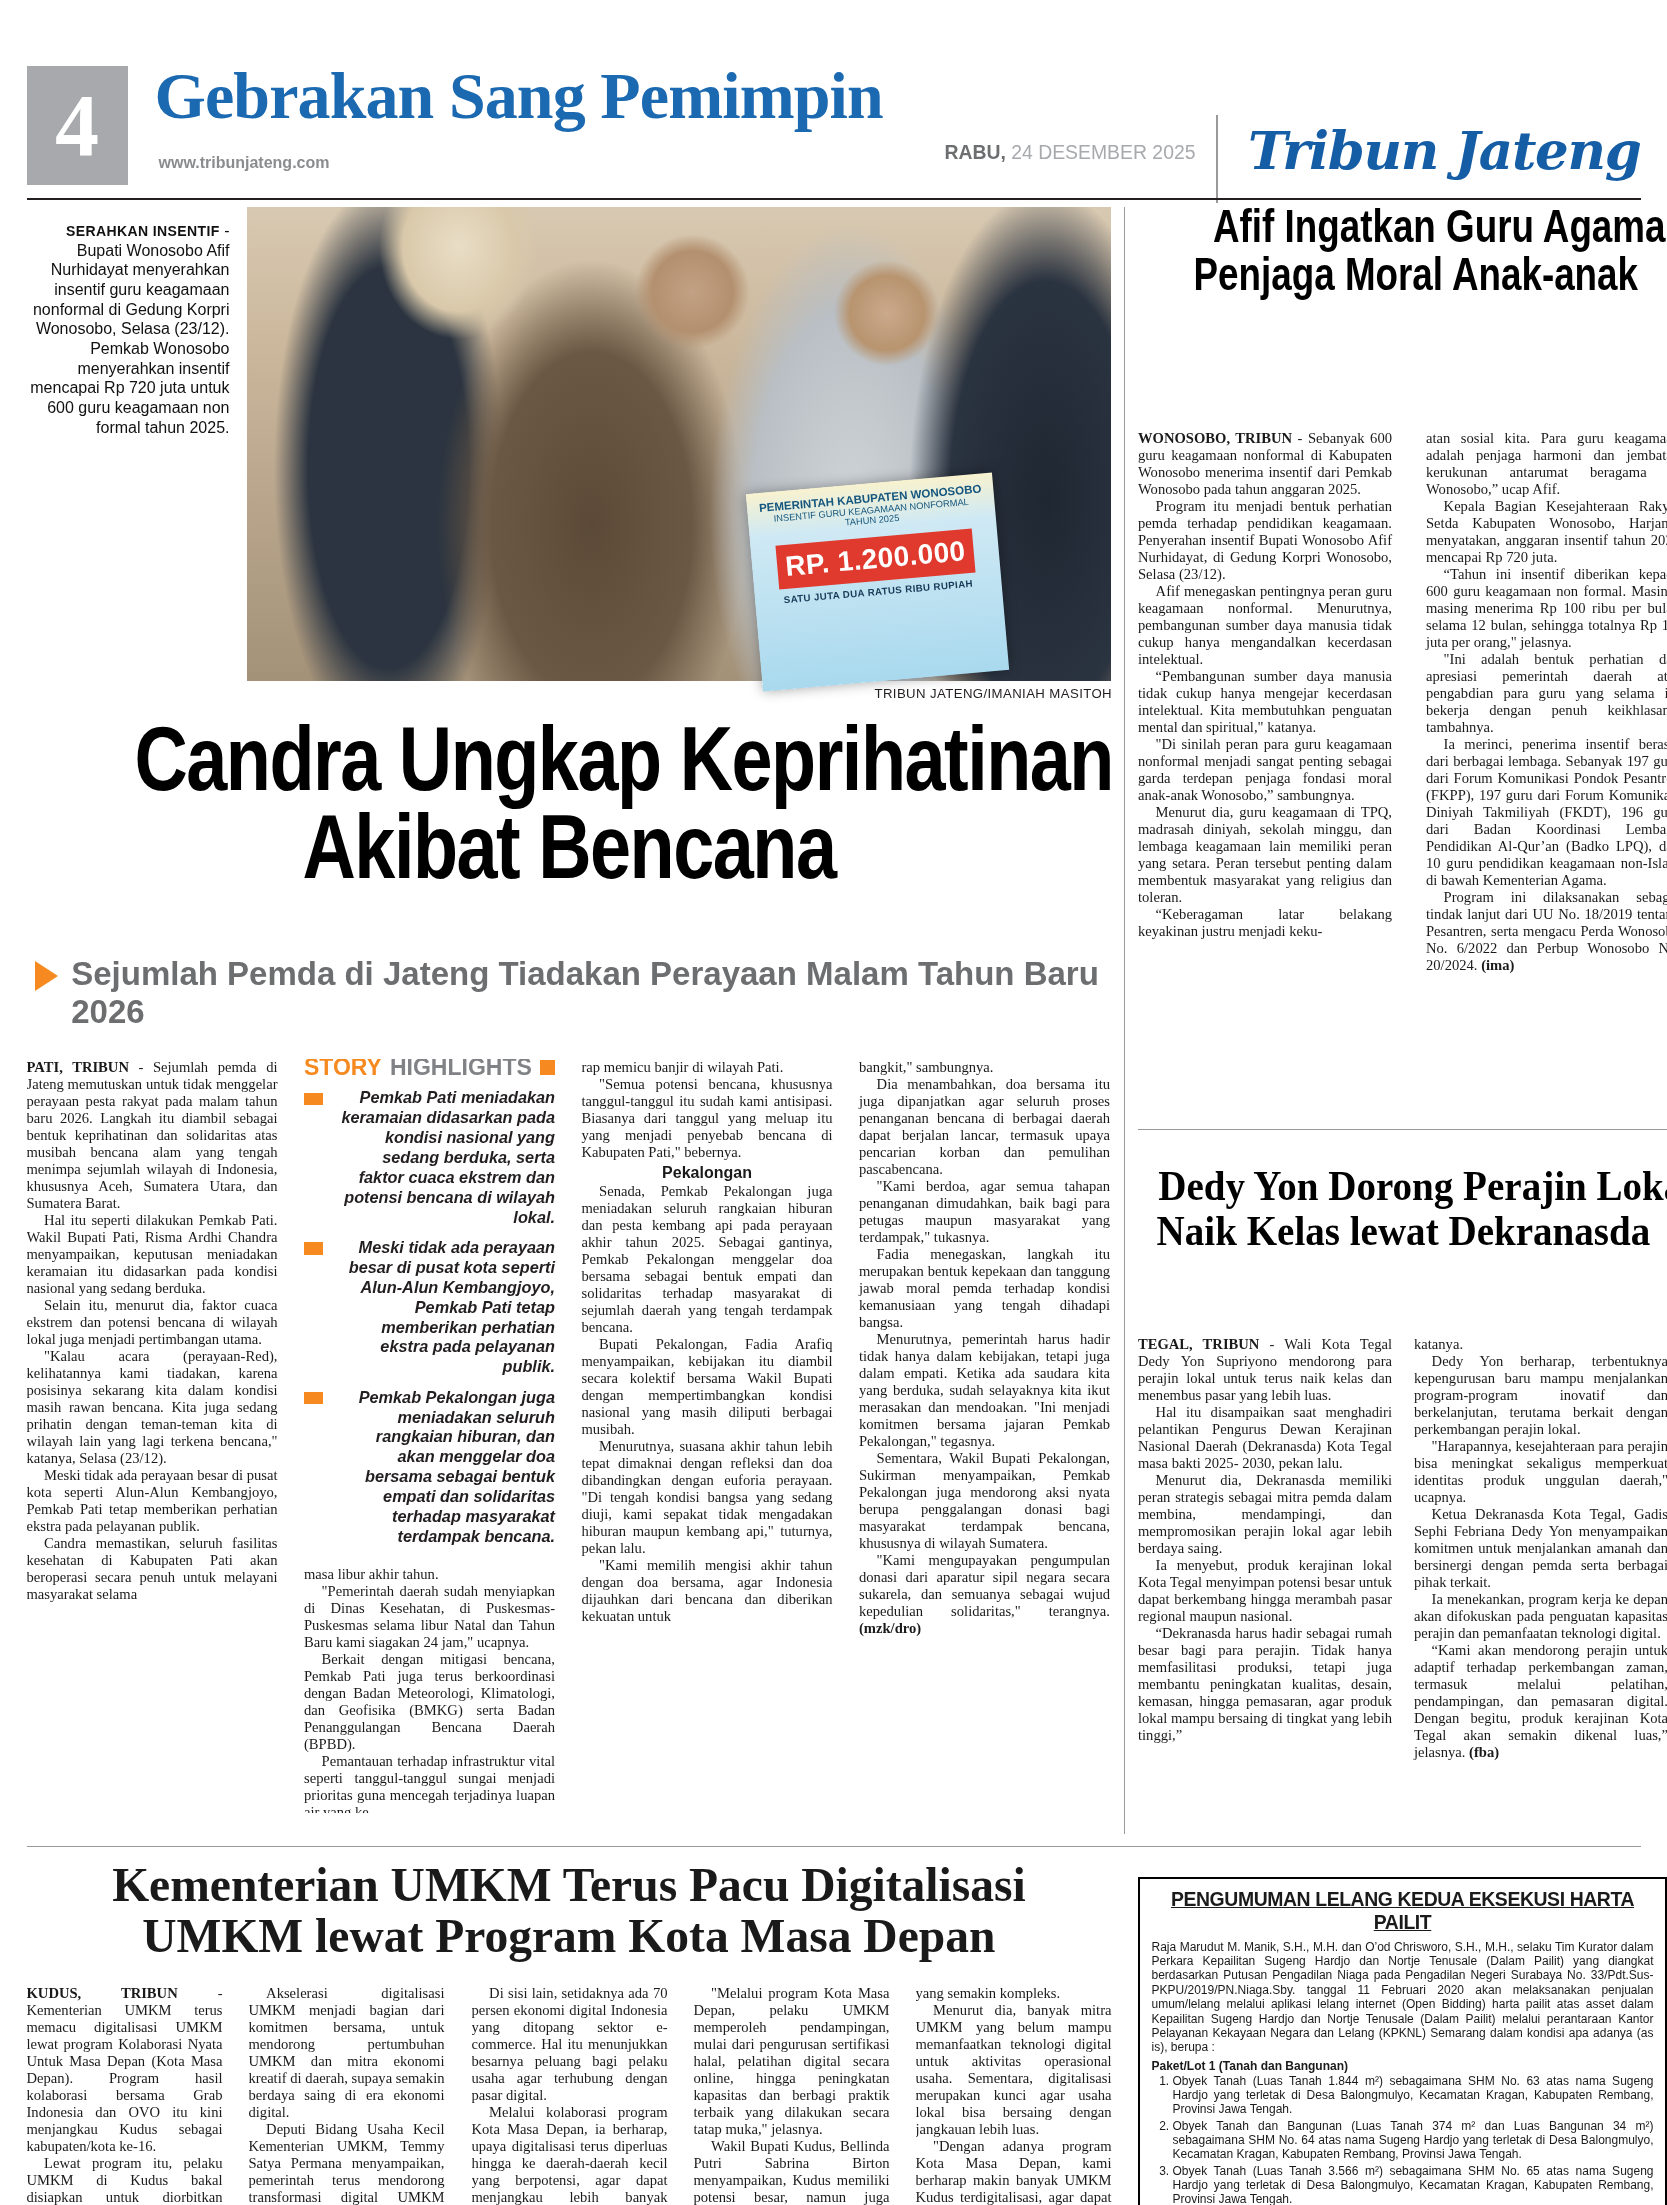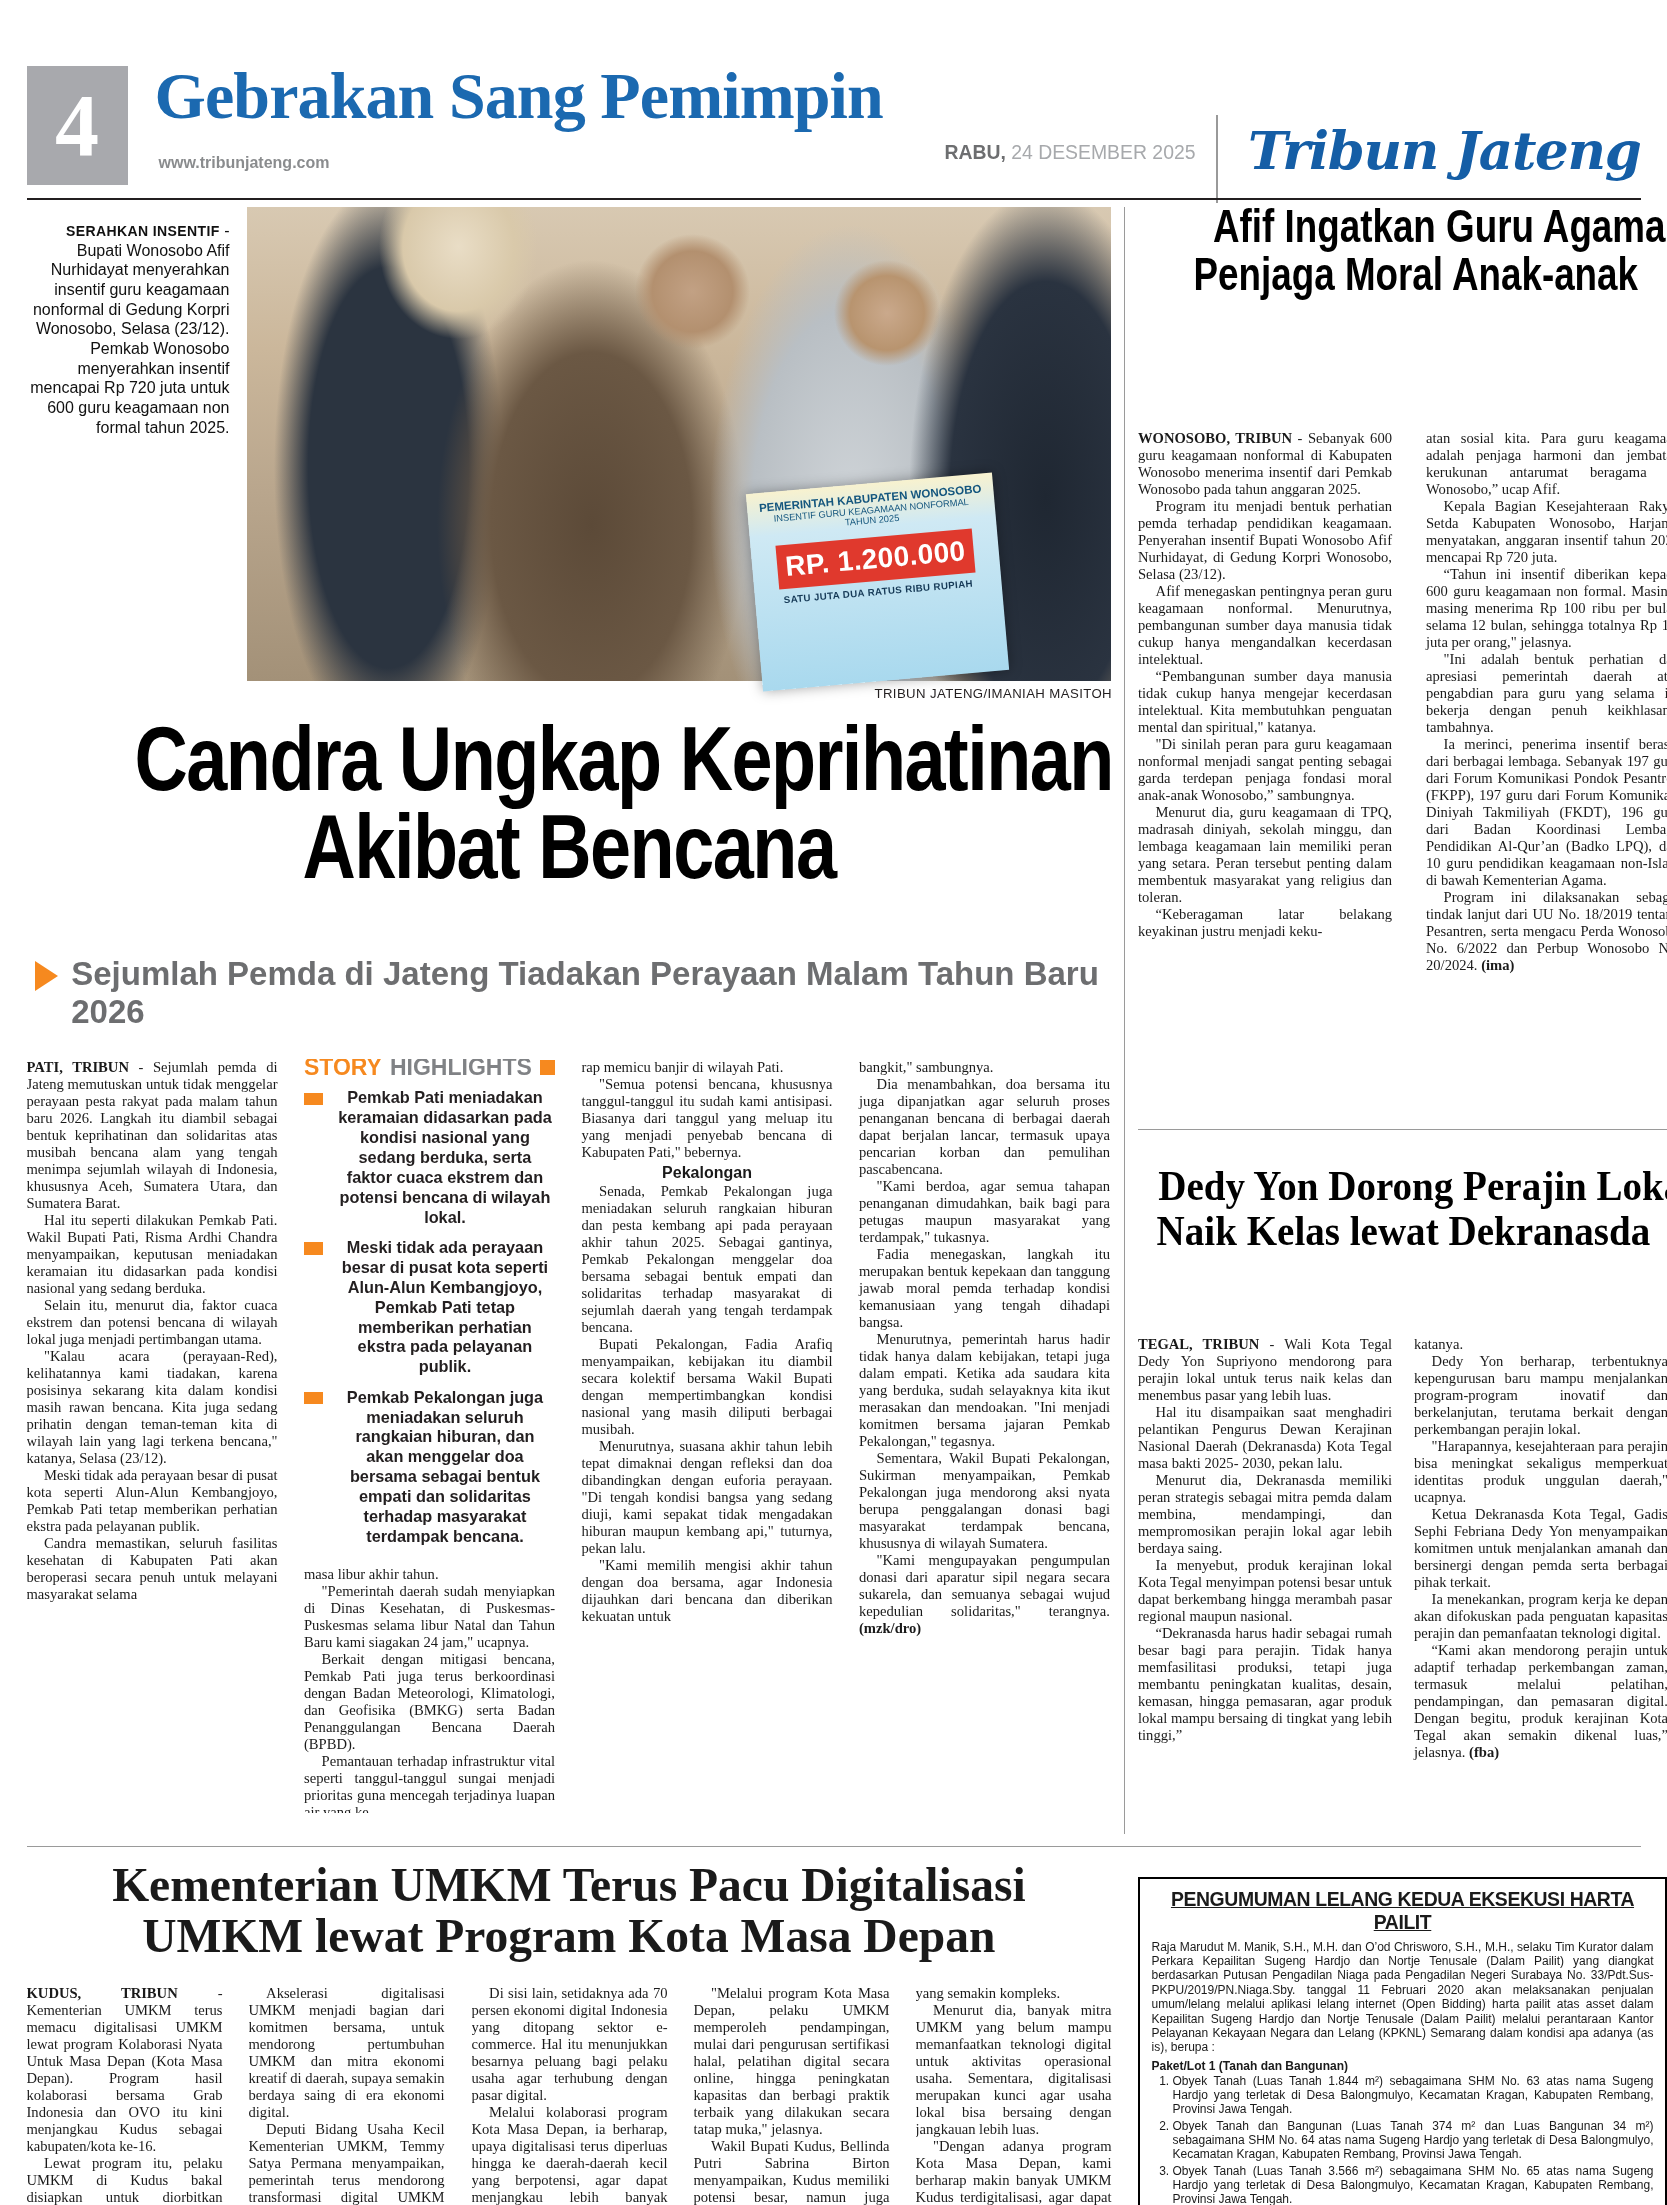--- a/index.html
+++ b/index.html
@@ -65,21 +65,21 @@
   .pati-body{position:absolute;left:26.5px;top:1059px;width:1085px;height:754px;gap:26.5px;overflow:hidden;}
   .pati-body .c{width:251px;flex:none;}
   
   .hlbox{font-family:"Liberation Sans",sans-serif;margin-bottom:19px;}
   .hlbox-head{display:flex;align-items:center;gap:8px;margin-bottom:12.3px;}
   .hlbox-head .s1{color:#f6891f;font-weight:bold;font-size:23px;}
   .hlbox-head .s2{color:#808285;font-weight:bold;font-size:23px;}
   .hlbox-head .bar{flex:1;height:15px;background:#f6891f;}
   .hl-item{display:flex;gap:11.5px;margin-bottom:10.6px;}
   .hl-item .sq{width:19.4px;height:12.3px;background:#f6891f;flex:none;margin-top:4.4px;}
-  .hl-item .tx{font-weight:bold;font-size:16.3px;line-height:1.22;color:#231f20;text-align:center;}
+  .hl-item .tx{font-weight:bold;font-size:16.3px;line-height:1.22;color:#231f20;text-align:right;font-style:italic;}
   
   .vrule{position:absolute;width:1.3px;background:#9a9a9a;}
   
   .hl-sans2{position:absolute;text-align:center;font-family:"Liberation Sans",sans-serif;
      font-weight:bold;color:#000;line-height:1.04;}
   .hl-sans2 .line{display:inline-block;font-size:46px;transform:scaleX(.8);transform-origin:center;white-space:nowrap;}
   .hl-serif{position:absolute;text-align:center;font-family:"Liberation Serif",serif;
      font-weight:bold;color:#000;line-height:1.08;}
   .hl-serif .line{display:inline-block;font-size:42px;transform:scaleX(.93);transform-origin:center;white-space:nowrap;}
   .afif-body{position:absolute;left:1138px;top:397px;width:529px;height:715px;gap:34px;overflow:hidden;margin-top:33px;}

